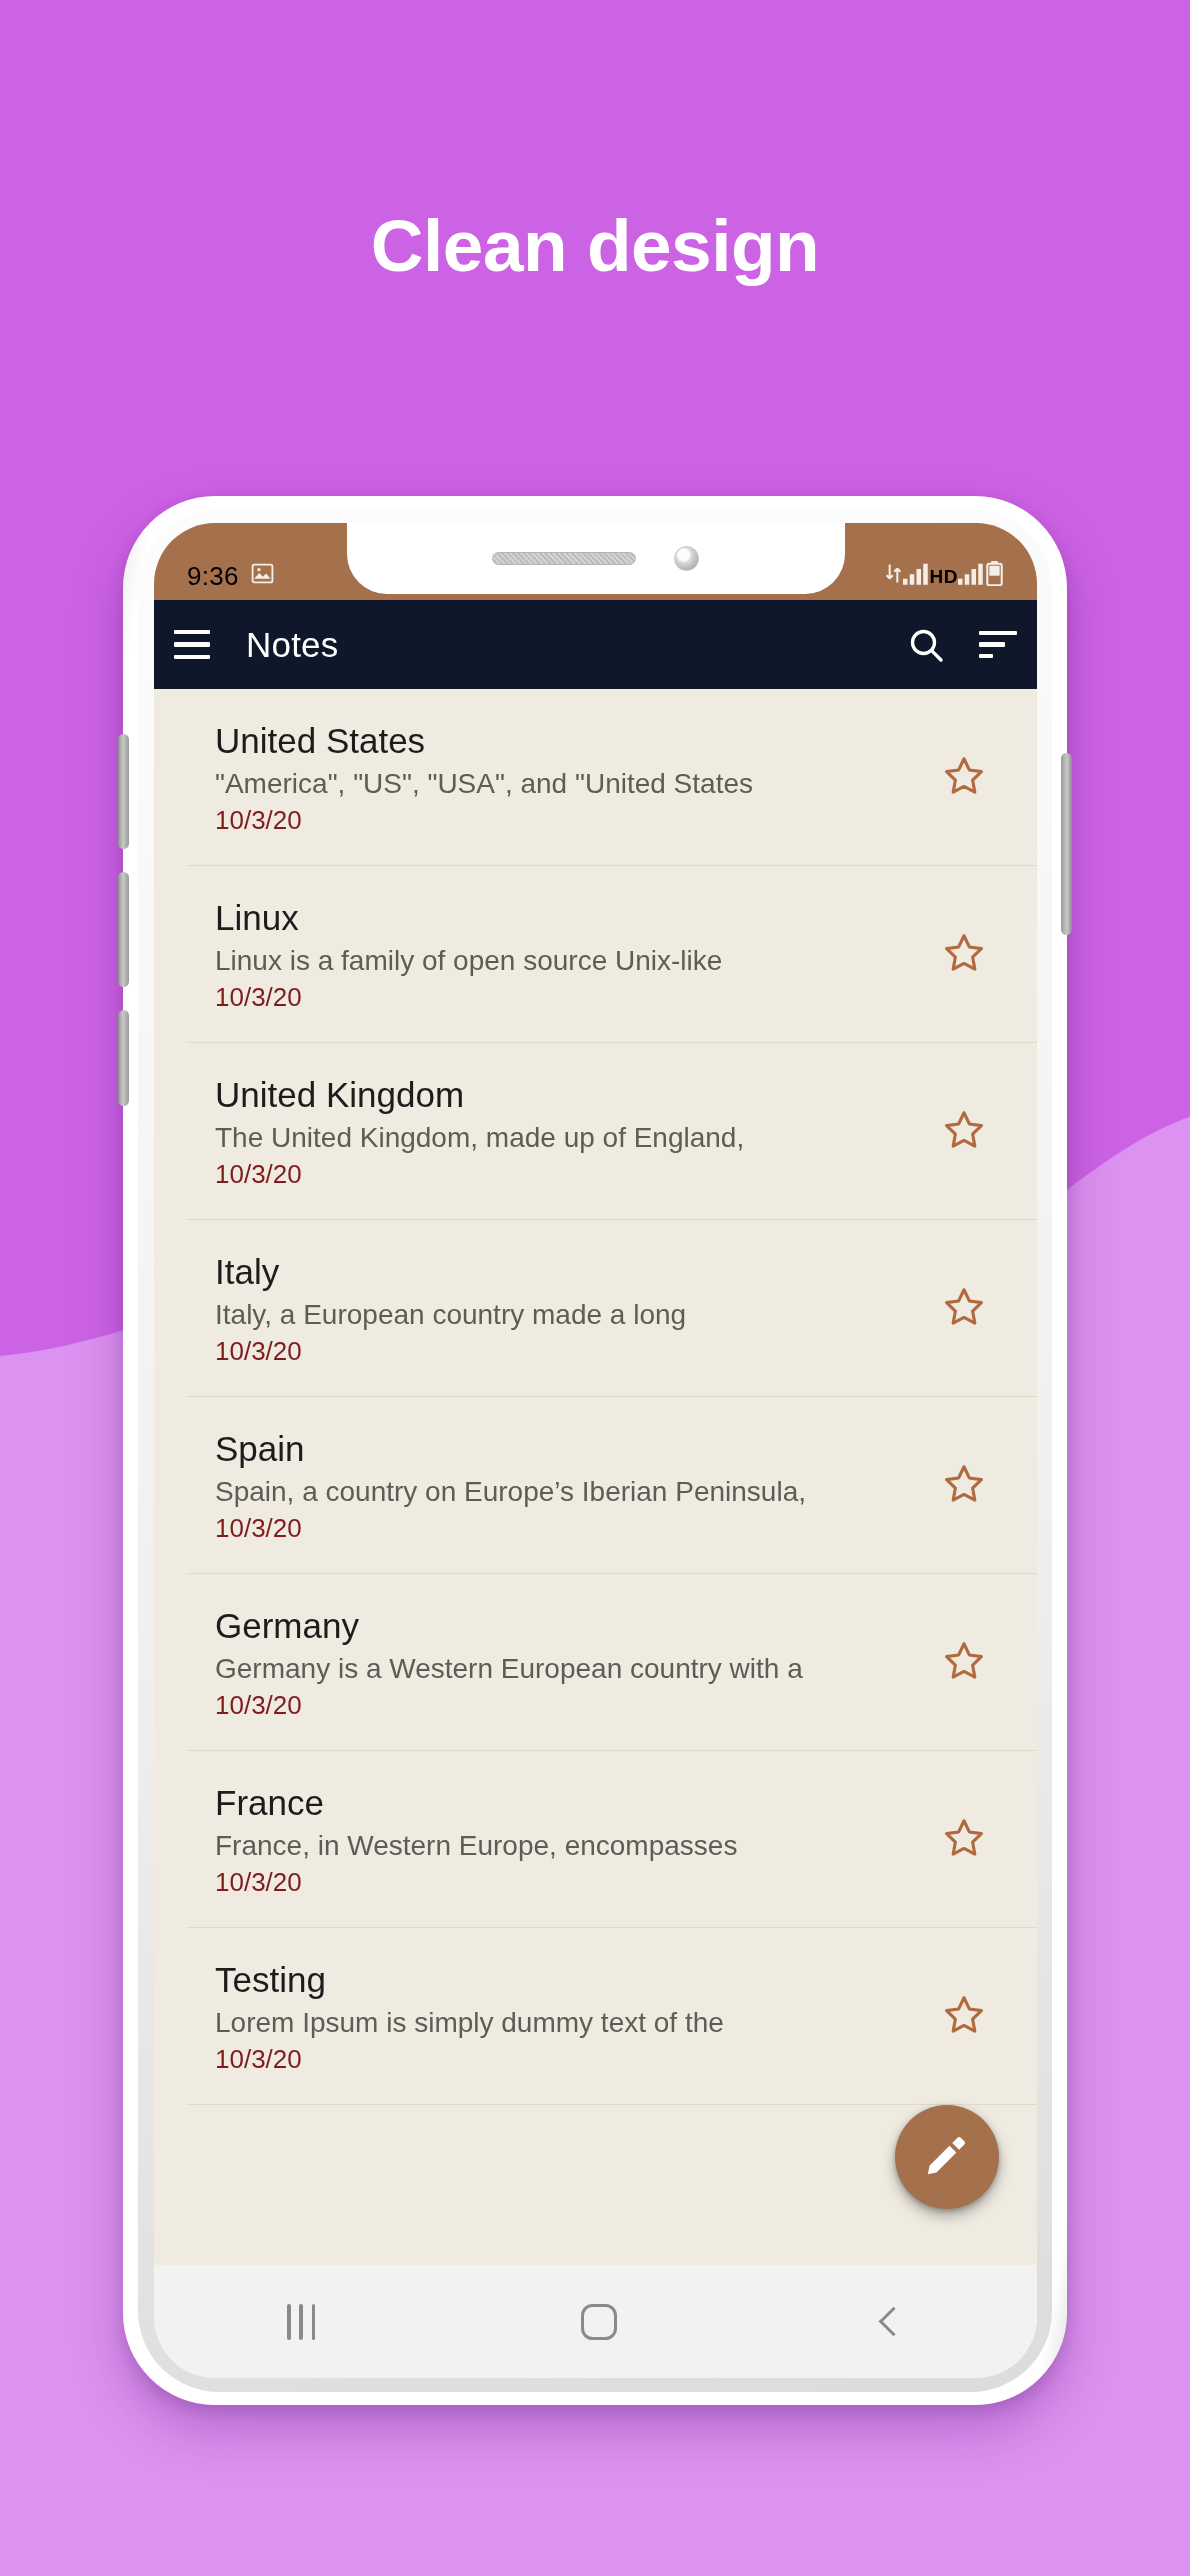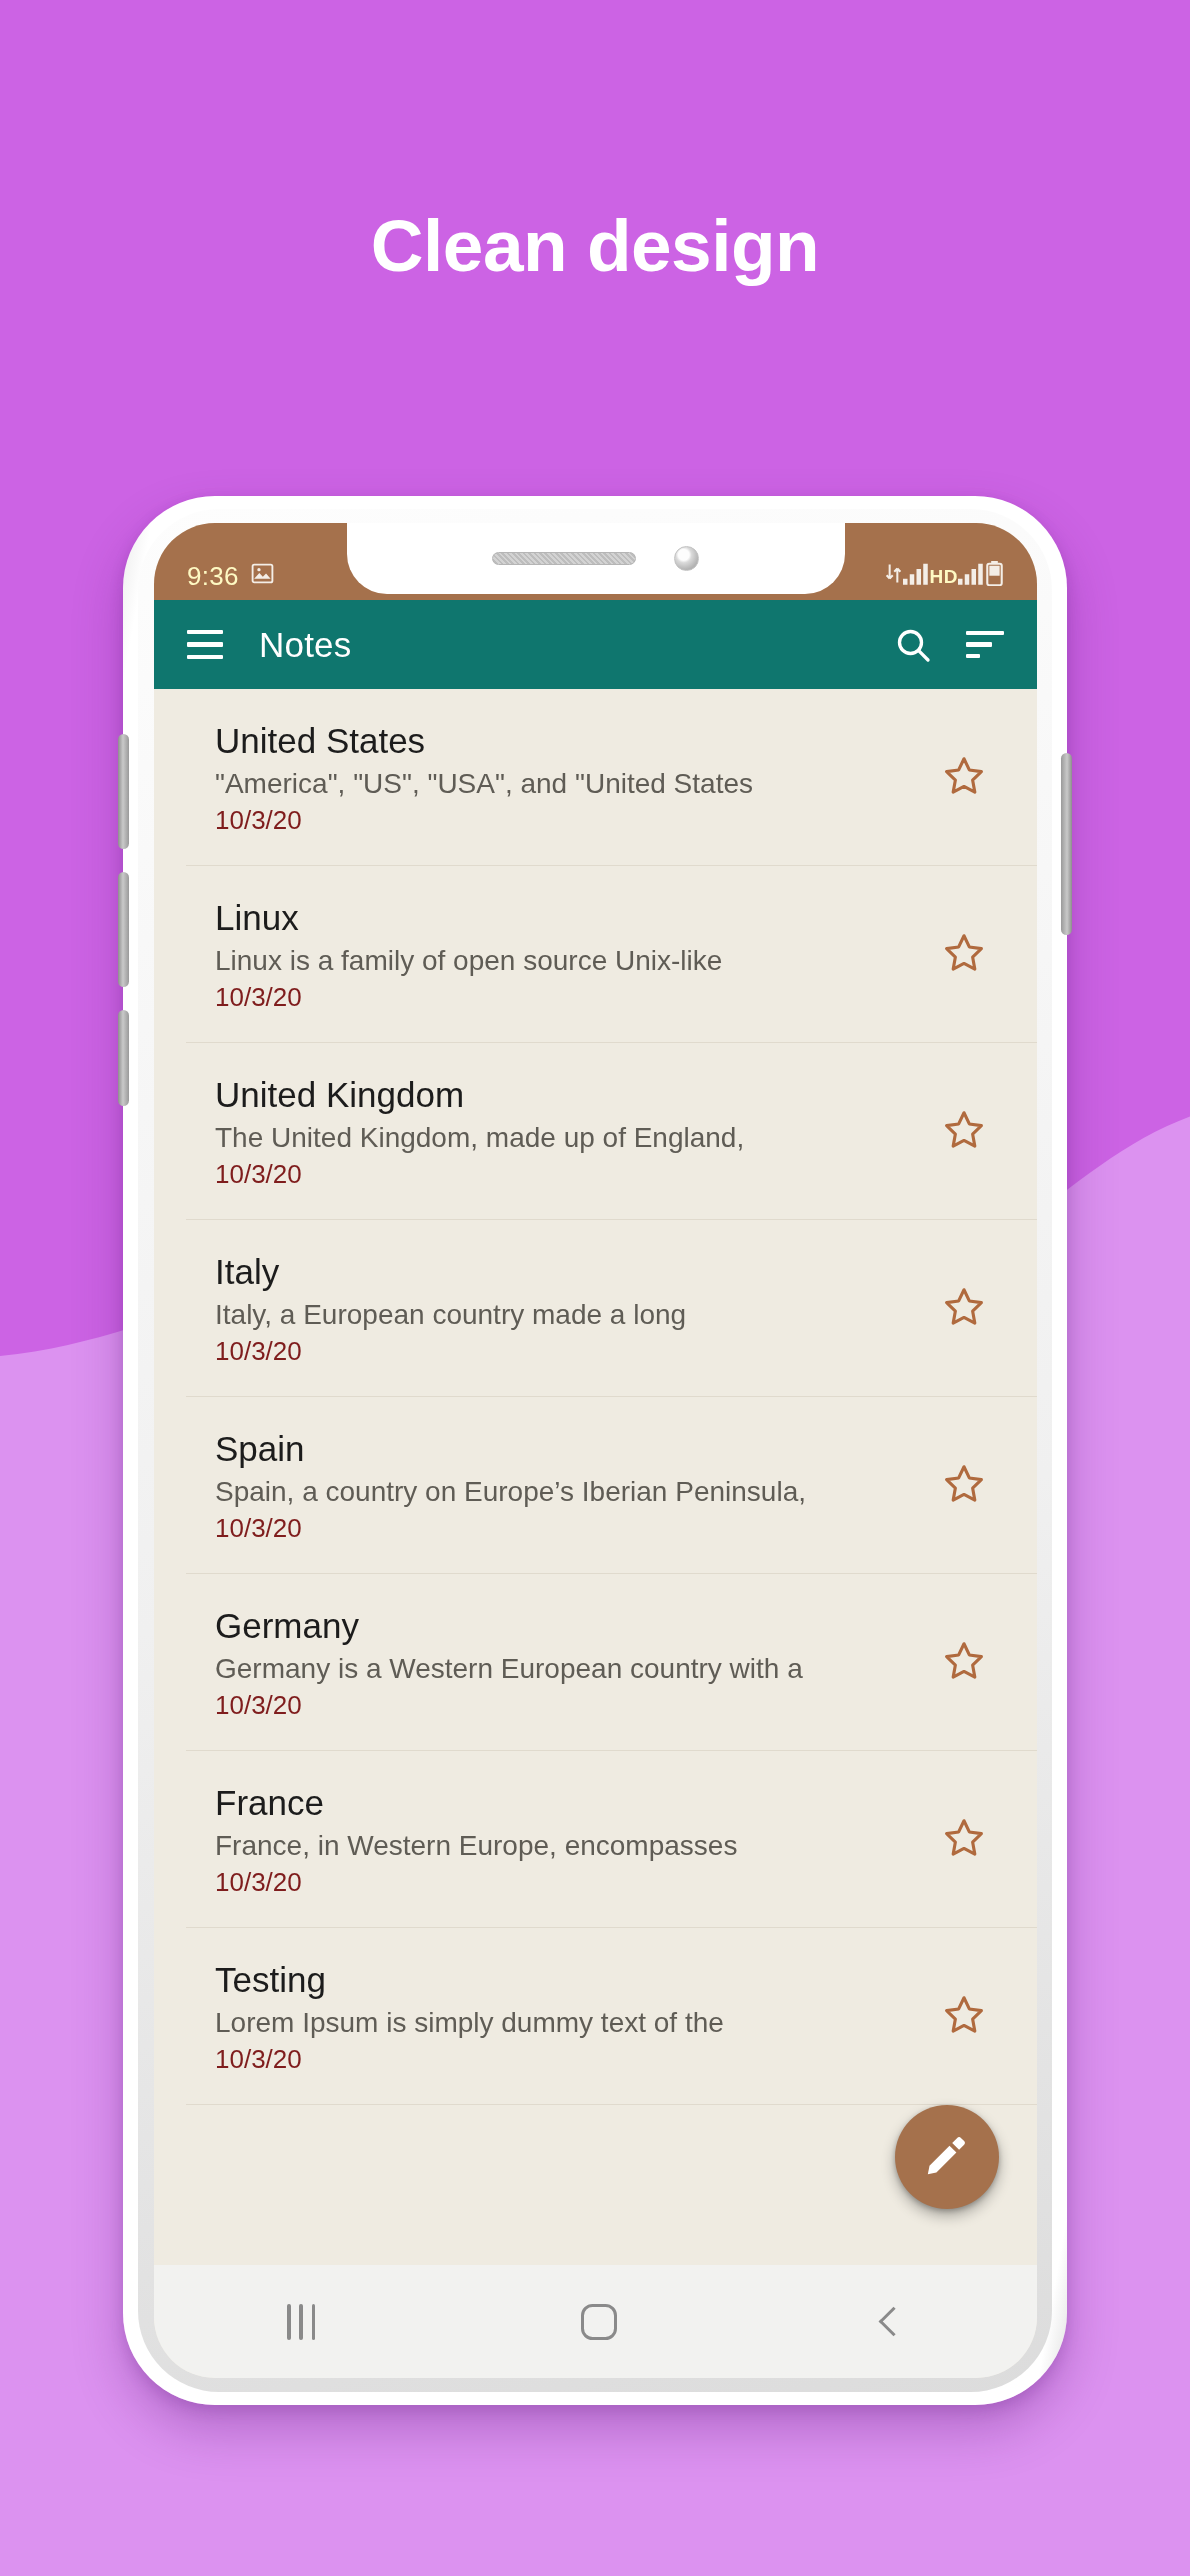--- a/index.html
+++ b/index.html
@@ -71,21 +71,21 @@
 
   
   .status-bar {
     position:relative;
     height:77px;
     background:#A5714C;
     display:flex;
     align-items:flex-end;
     justify-content:space-between;
     padding:0 33px 7.7px 33px;
-    color:#fef9c3;
+    color:#000000;
     font-size:25px;
   }
   .status-left  { display:flex; align-items:center; gap:11.5px; }
   .status-right { display:flex; align-items:center; gap:0; }
   .sb-time { font-size:26px; letter-spacing:0.3px; }
 
   
   .notch {
     position:absolute;
     left:50%; transform:translateX(-50%);
@@ -107,24 +107,24 @@
   }
   .front-cam {
     width:25px; height:25px; border-radius:50%;
     background:radial-gradient(circle at 38% 34%, #fdfdfd 0 26%, #dadada 38%, #b5b5b5 70%, #9a9a9a 100%);
     border:1px solid #c2c2c2;
   }
 
   
   .app-bar {
     height:89px;
-    background:#0f766e;
+    background:#0f172a;
     display:flex;
     align-items:center;
-    padding:0 33px;
+    padding:0 20px;
     color:#FFFFFF;
   }
   .hamburger { width:36px; display:flex; flex-direction:column; gap:7.7px; cursor:pointer; }
   .hamburger i { display:block; height:4.8px; background:#fff; border-radius:1px; }
   .app-title { font-size:35px; margin-left:36px; flex:1; letter-spacing:0.2px; }
   .bar-icon { margin-left:33px; display:flex; align-items:center; justify-content:center; }
   .sort-icon { width:38px; display:flex; flex-direction:column; align-items:flex-start; gap:6.7px; }
   .sort-icon i { display:block; height:4.8px; background:#fff; border-radius:1px; }
   .sort-icon i:nth-child(1){ width:38px; }
   .sort-icon i:nth-child(2){ width:26px; }

